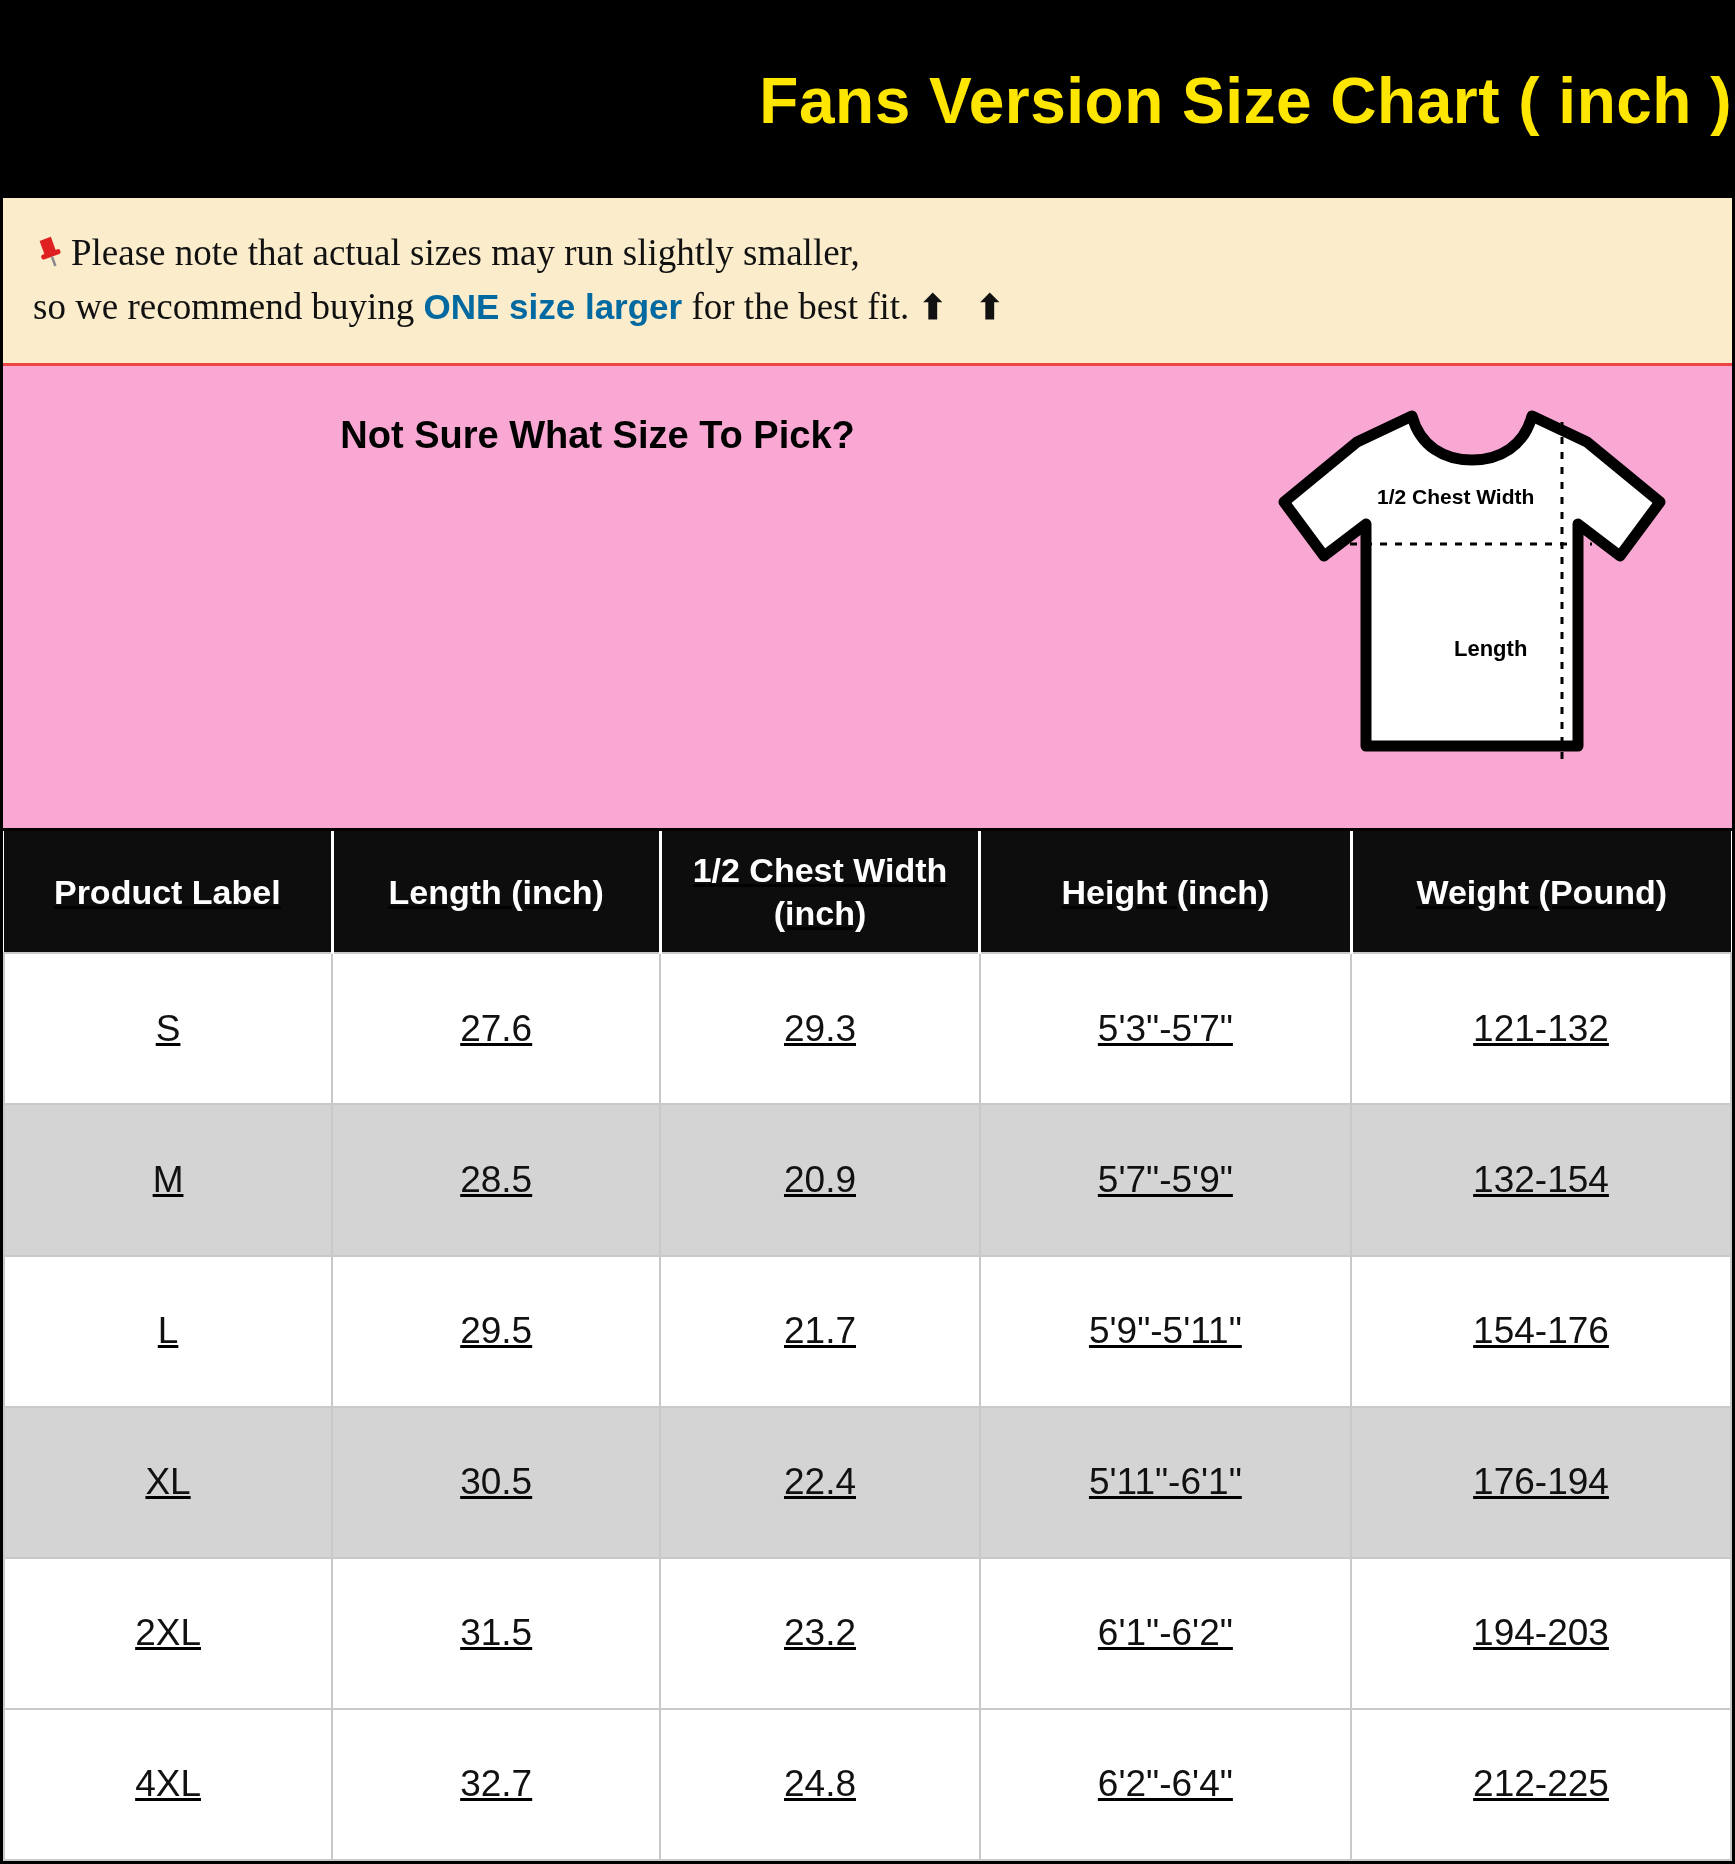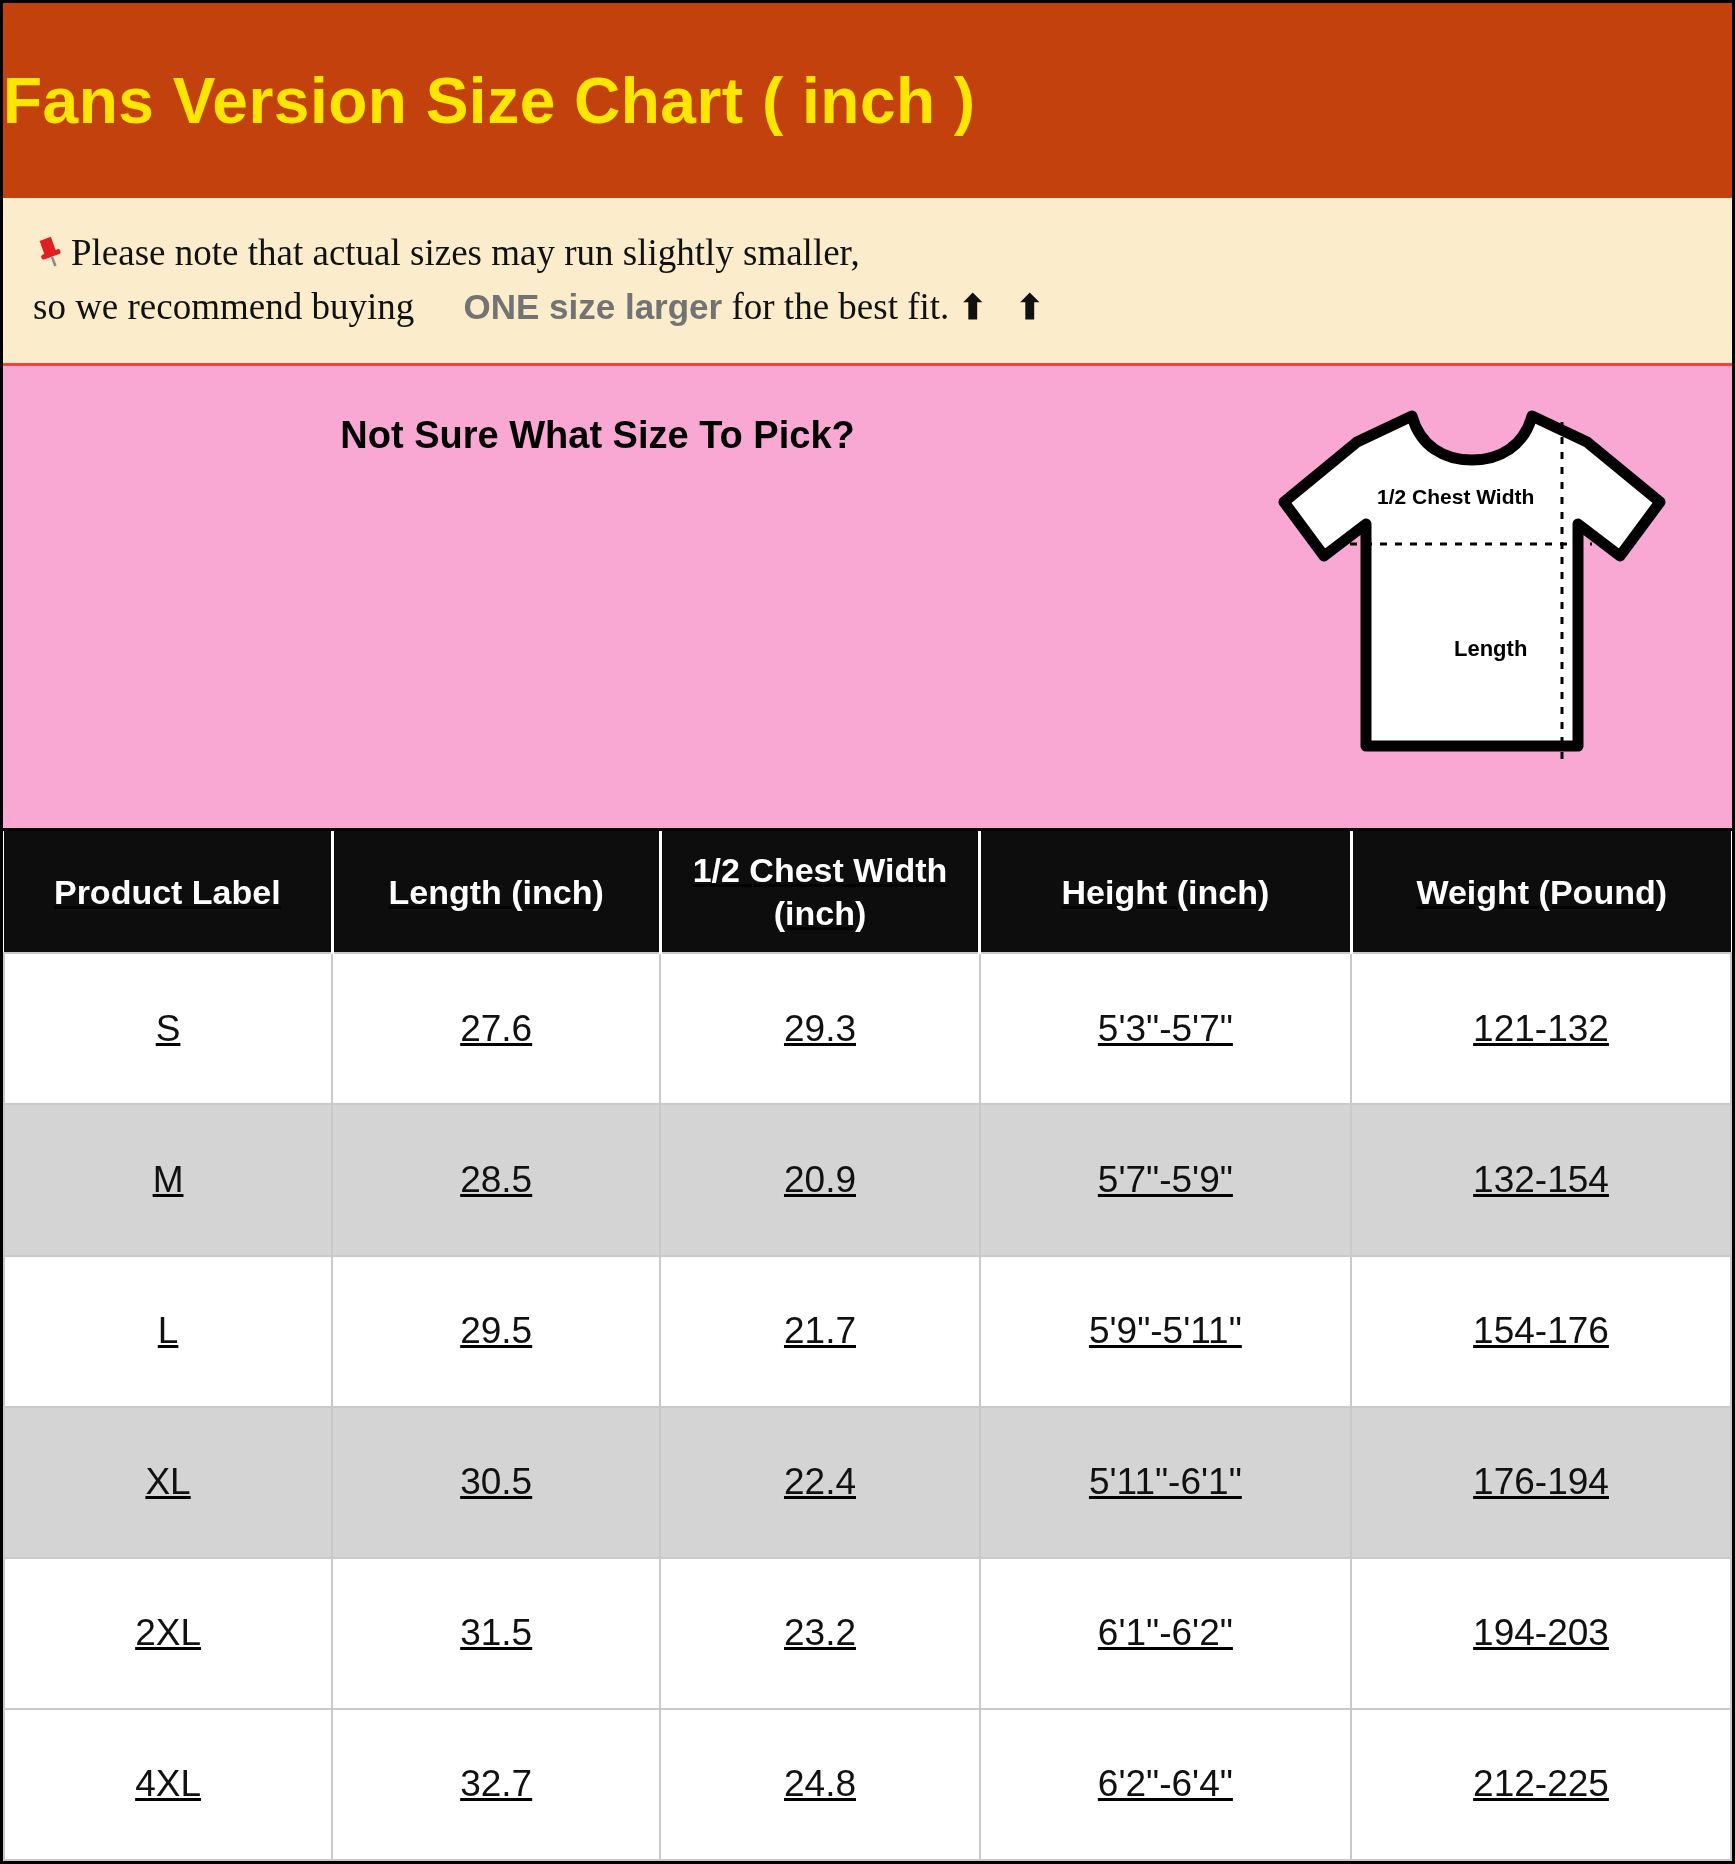--- a/index.html
+++ b/index.html
@@ -19,25 +19,25 @@
     height: 1864px;
     box-sizing: border-box;
     border: 3px solid #000000;
     display: flex;
     flex-direction: column;
     background: #ffffff;
   }
 
   
   .title-bar {
-    background: #c2410c;
+    background: #000000;
     height: 195px;
     display: flex;
     align-items: center;
-    justify-content: flex-start;
+    justify-content: flex-end;
   }
   .title-bar .title {
     color: #ffe600;
     font-size: 64px;
     font-weight: bold;
     letter-spacing: 0.5px;
     font-family: "Liberation Sans", sans-serif;
   }
 
   
@@ -53,25 +53,24 @@
     color: #111111;
     white-space: nowrap;
   }
   .pin-icon {
     display: inline-block;
     position: relative;
     top: 4px;
     margin-right: 4px;
   }
   .red-bold {
-    color: #737373;
+    color: #0369a1;
     font-weight: bold;
     font-family: "Liberation Sans", sans-serif;
     font-size: 35px;
-    margin-left: 40px;
   }
   .arrow-up {
     font-weight: bold;
     font-size: 34px;
     letter-spacing: 10px;
   }
 
   
   .info-section {
     display: flex;

